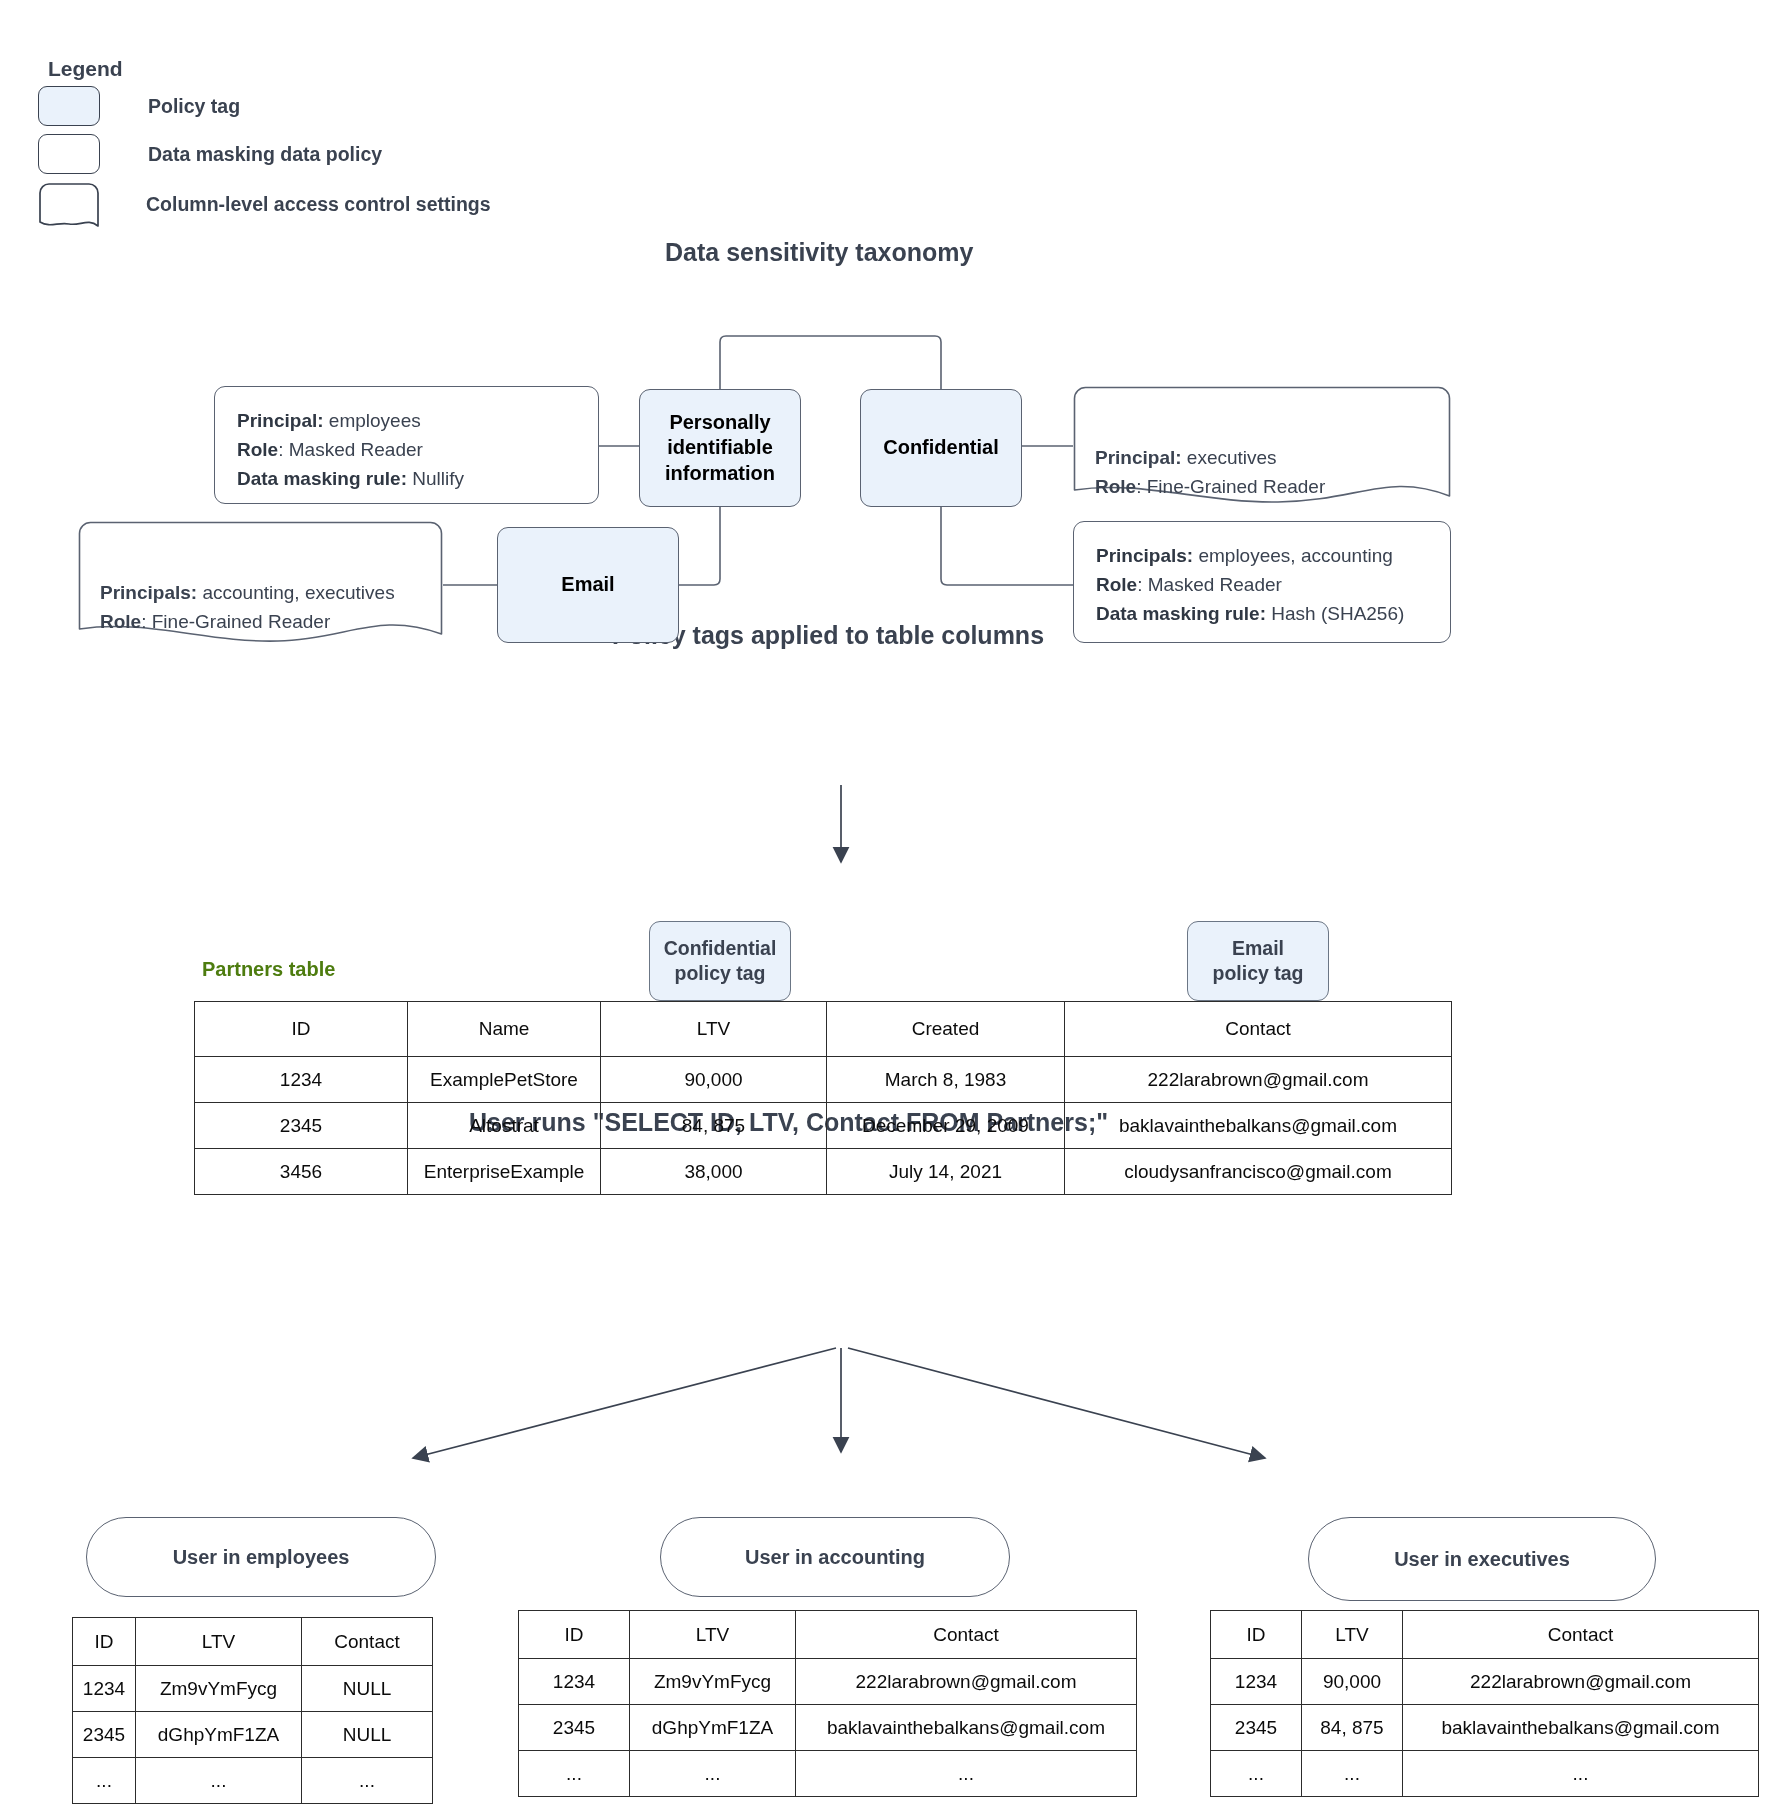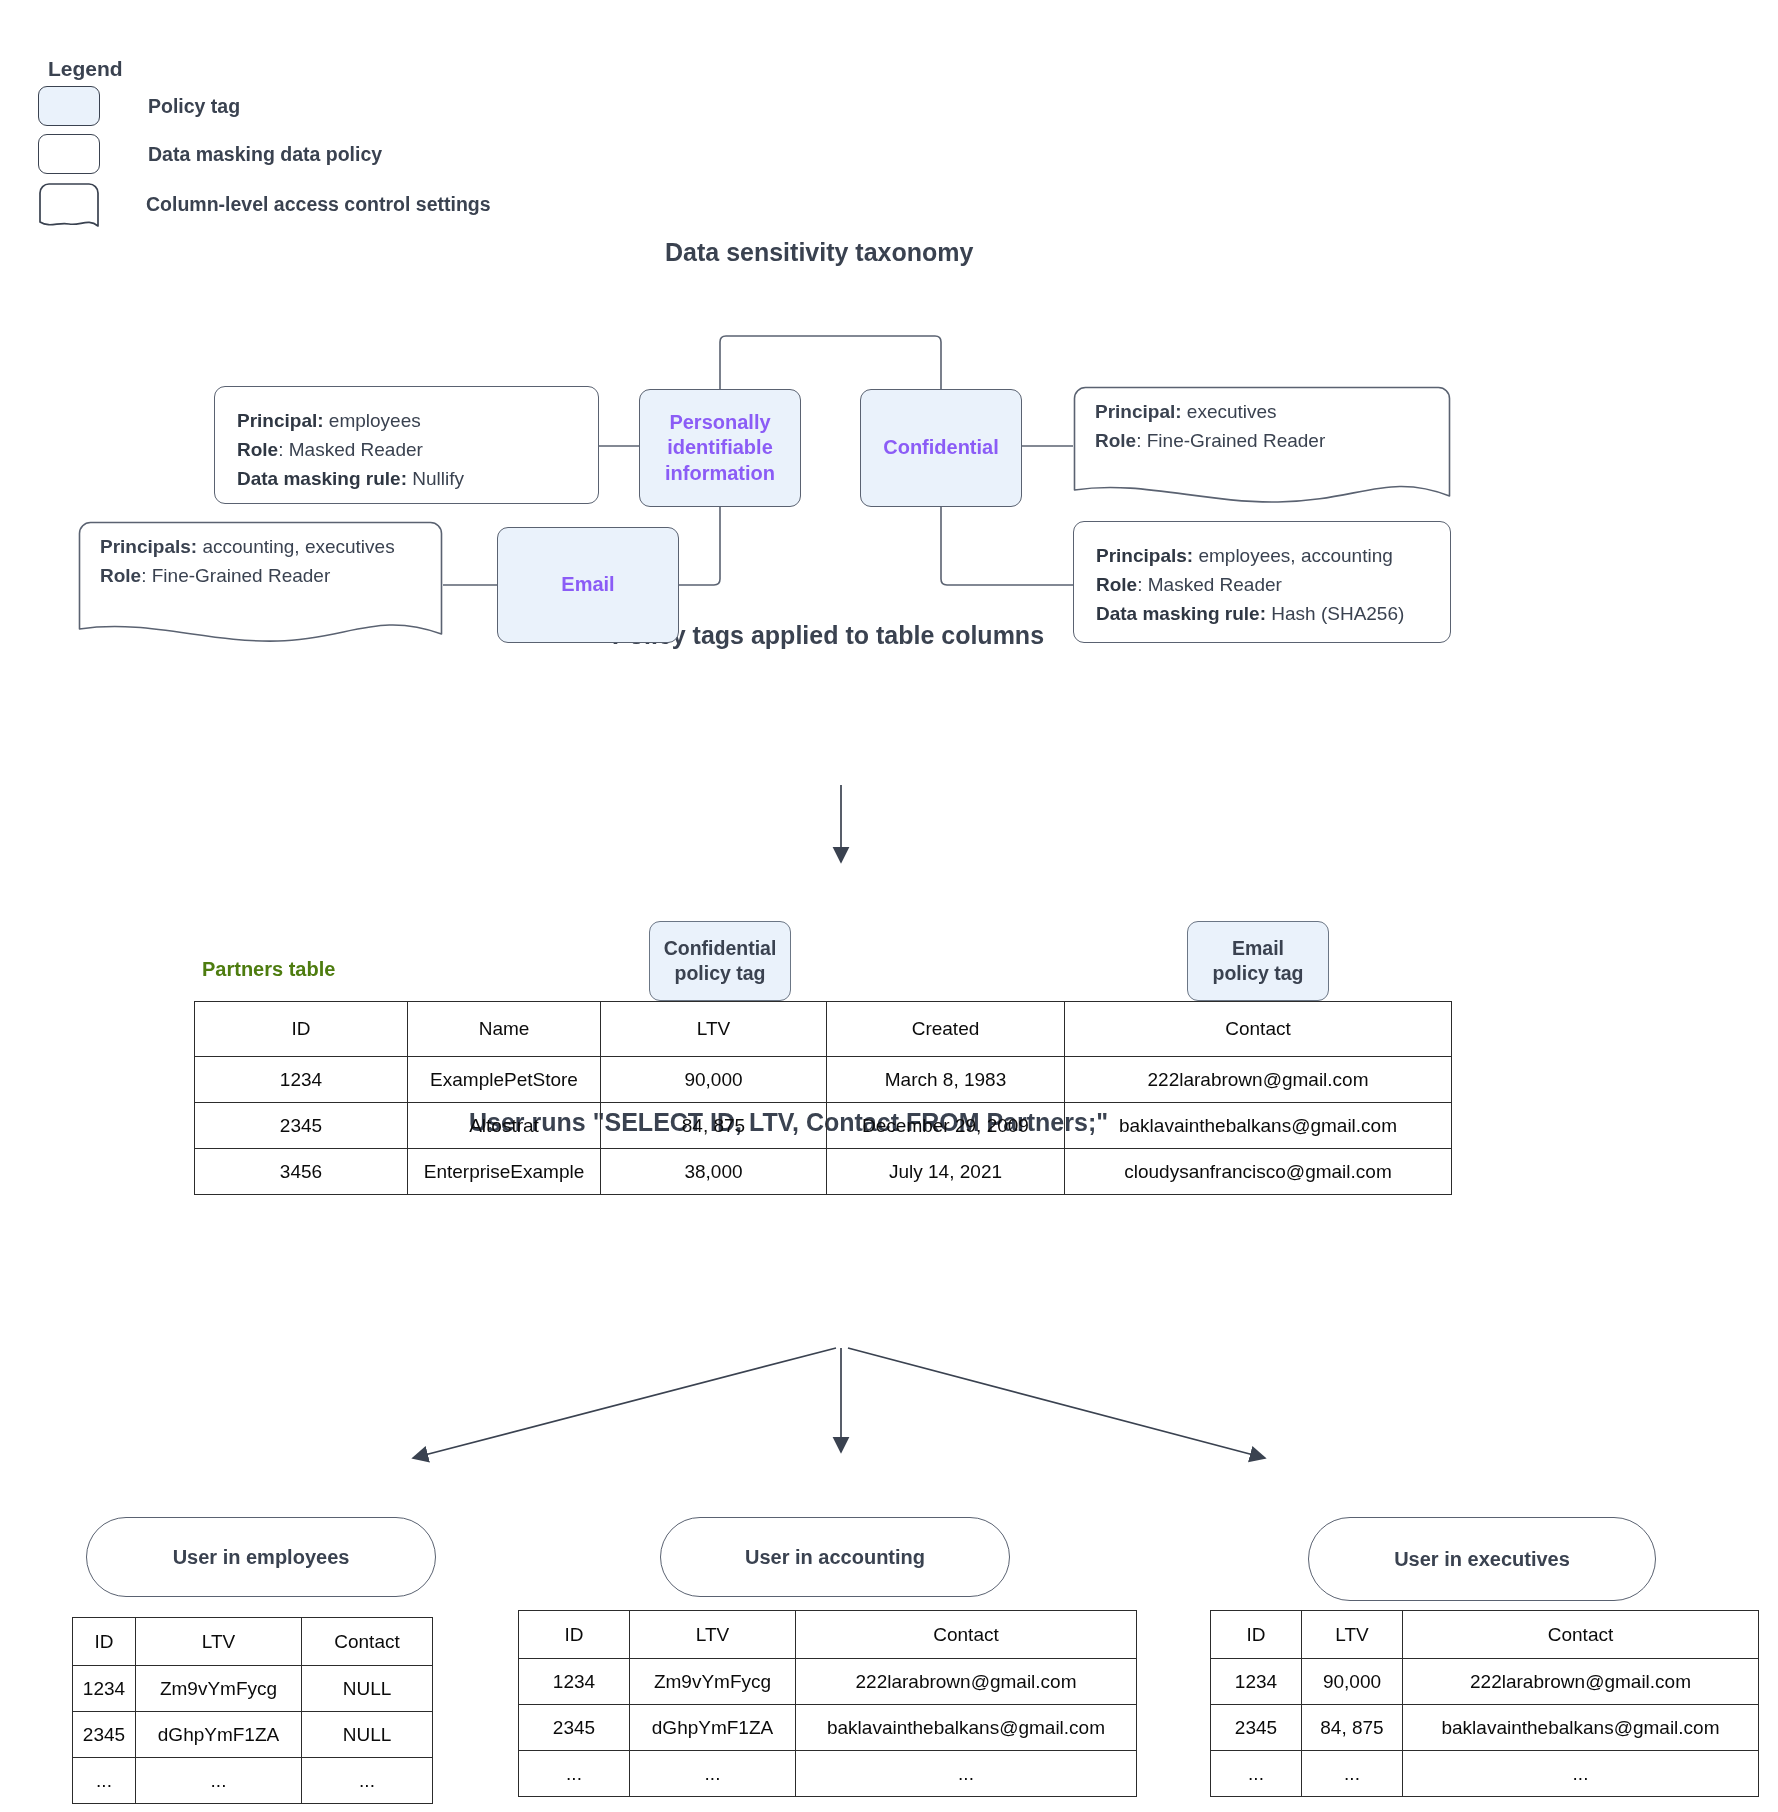--- a/index.html
+++ b/index.html
@@ -28,42 +28,42 @@
   
   .sec-title{font-size:25px;font-weight:bold;color:#3a4250;white-space:nowrap;}
   #taxonomy-title{left:665px;top:238px;}
   #policy-applied-title{left:612px;top:621px;}
   #query-title{left:469px;top:1108px;}
 
   
   .node{
     border:1.6px solid #5a6271;border-radius:11px;background:#eaf2fb;
     display:flex;align-items:center;justify-content:center;text-align:center;
-    font-size:20px;font-weight:bold;color:#8b5cf6;line-height:1.28;
+    font-size:20px;font-weight:bold;color:#000000;line-height:1.28;
   }
   #node-pii{left:639px;top:389px;width:162px;height:118px;}
   #node-confidential{left:860px;top:389px;width:162px;height:118px;}
   #node-email{left:497px;top:527px;width:182px;height:116px;}
 
   
   .box{
     border:1.6px solid #5a6271;border-radius:11px;background:#ffffff;
     font-size:19px;color:#3a4250;line-height:1.52;
   }
   .box .pad{padding:20px 22px;}
   .box b{font-weight:bold;color:#2f3743;}
   #box-pii-mask{left:214px;top:386px;width:385px;height:118px;}
   #box-pii-acl{left:78px;top:521px;width:365px;height:122px;}
   #box-conf-acl{left:1073px;top:386px;width:378px;height:118px;}
   #box-conf-mask{left:1073px;top:521px;width:378px;height:122px;}
 
   
   .wavybox{position:absolute;}
   .wavybox svg{position:absolute;left:0;top:0;overflow:visible;}
-  .wavybox .txt{position:relative;padding:12px 22px;font-size:19px;line-height:1.52;color:#3a4250;}
+  .wavybox .txt{position:relative;padding:12px 22px;font-size:19px;line-height:1.52;color:#3a4250;margin-top:46px;}
 
   
   #wires{position:absolute;left:0;top:0;width:1778px;height:1812px;pointer-events:none;}
 
   
   .tagcallout{
     border:1.6px solid #6b7685;border-radius:11px;background:#eaf2fb;
     display:flex;align-items:center;justify-content:center;text-align:center;
     font-size:19.5px;font-weight:bold;color:#3a4250;line-height:1.3;
   }

